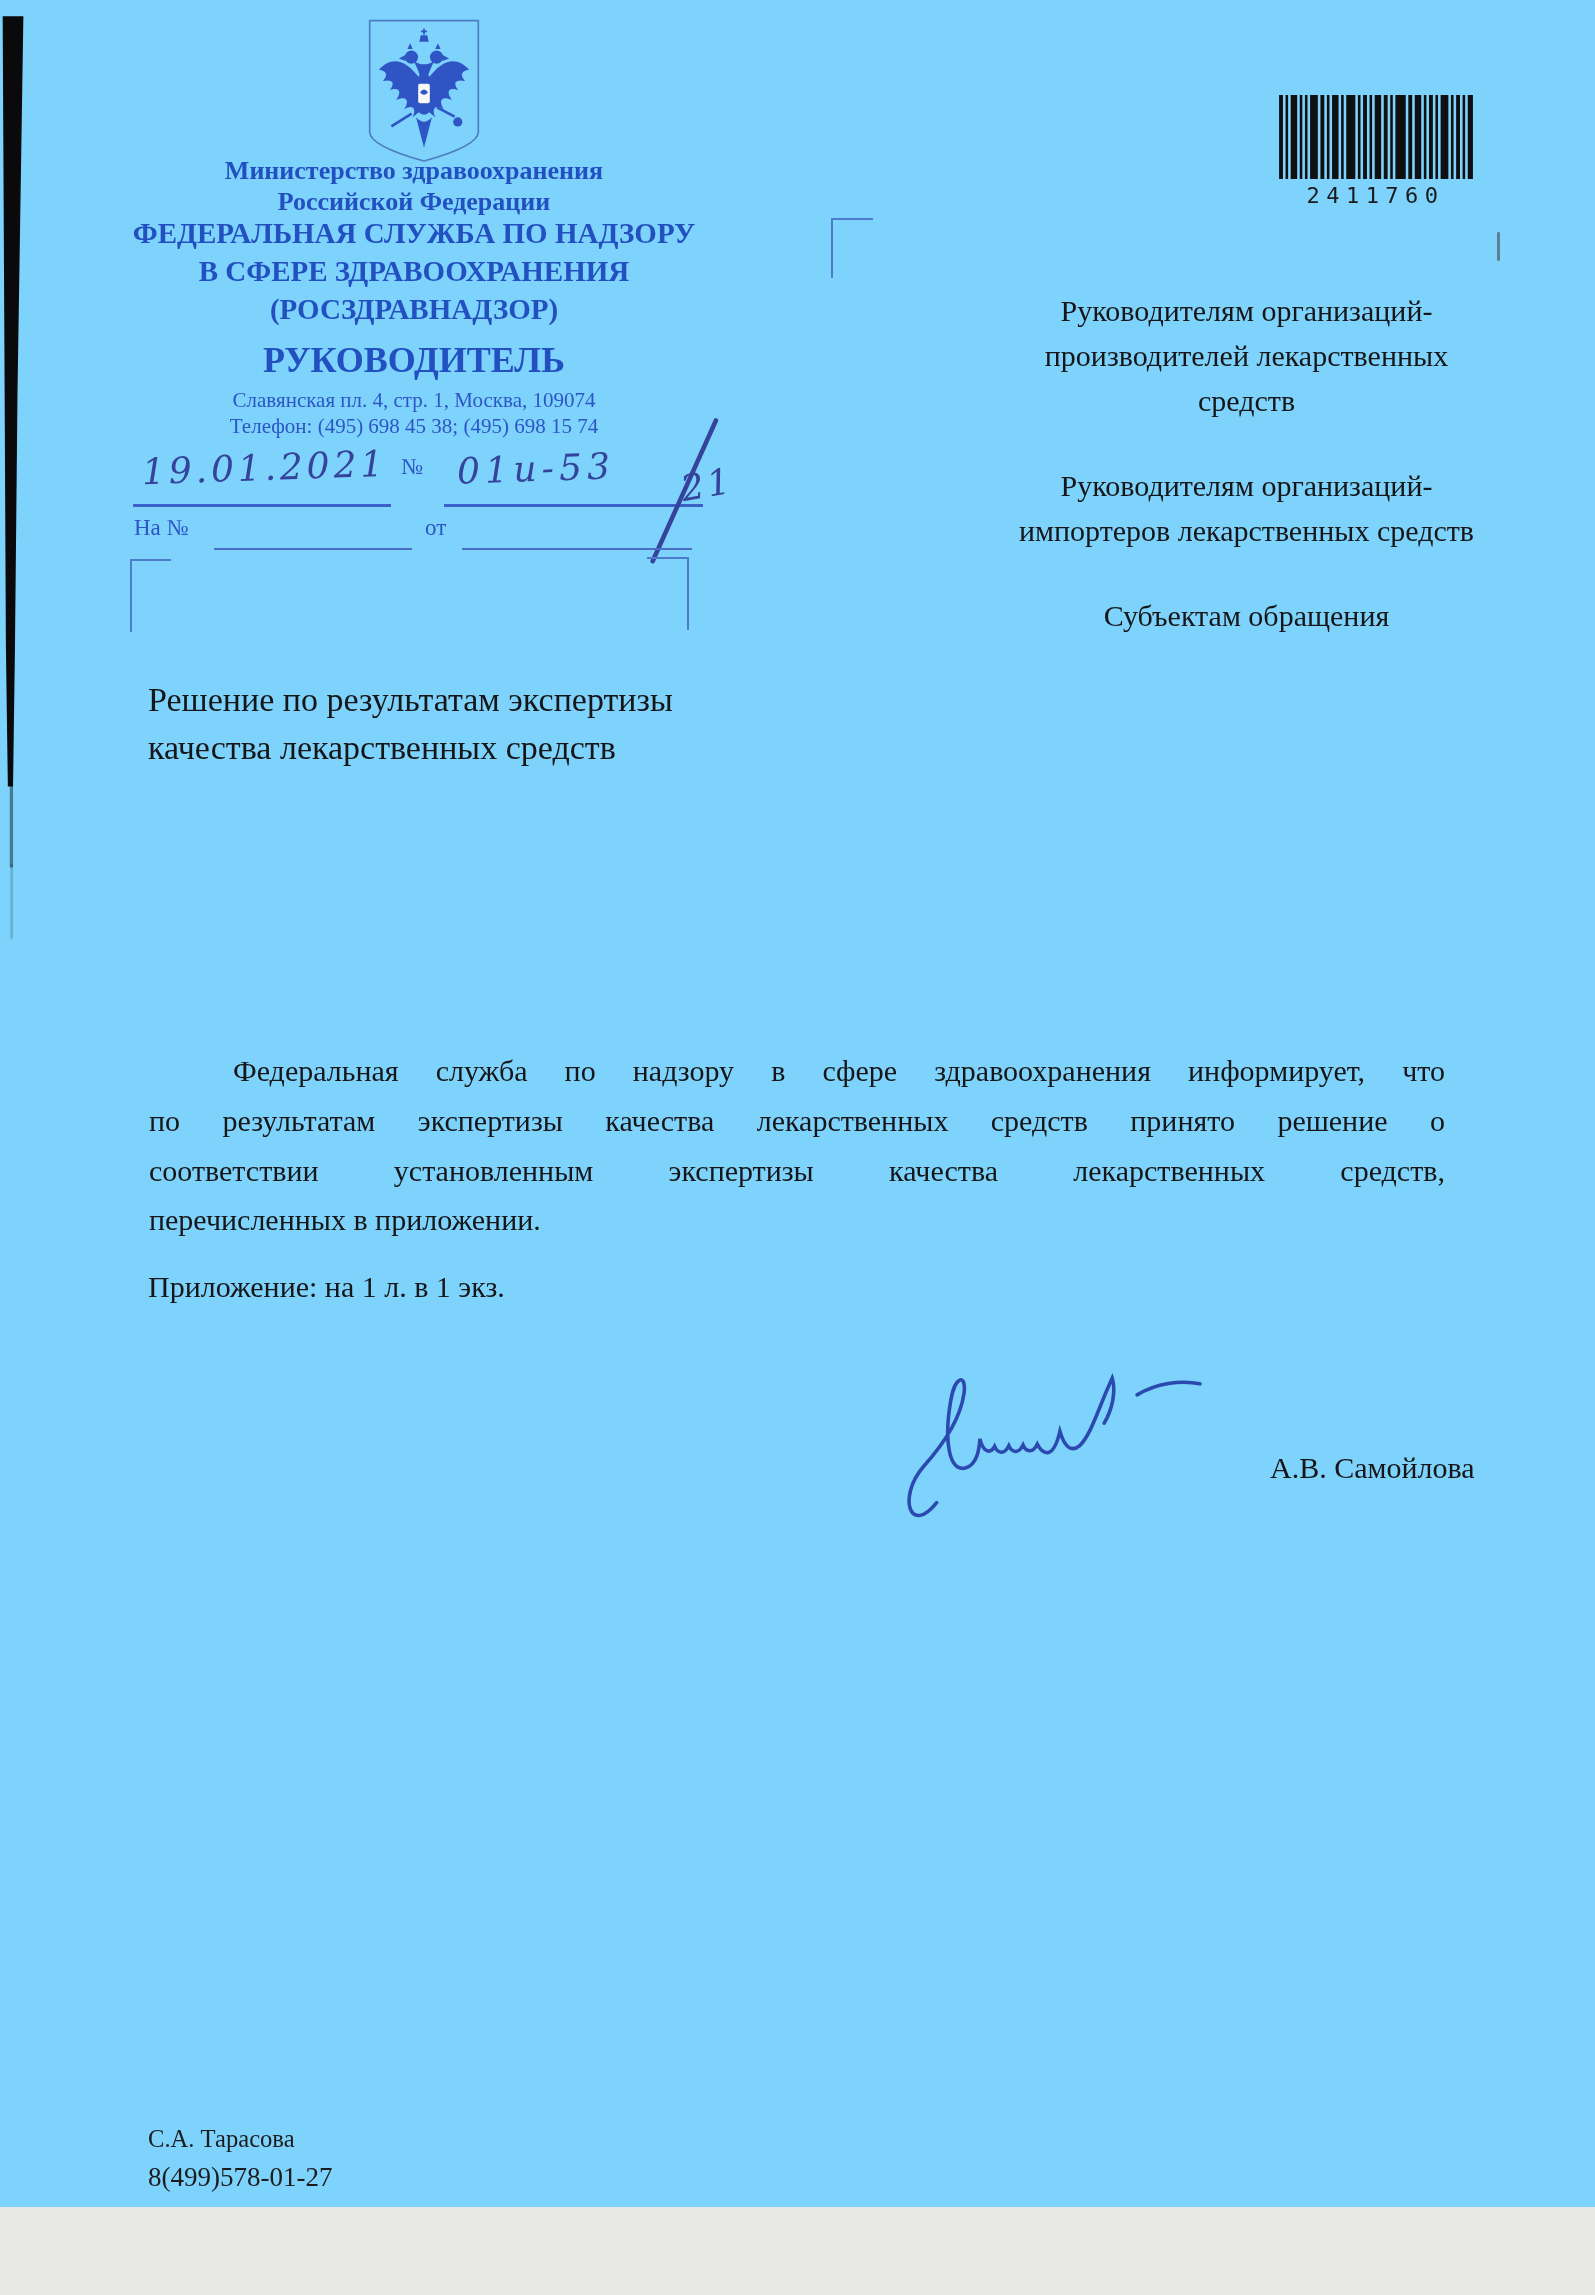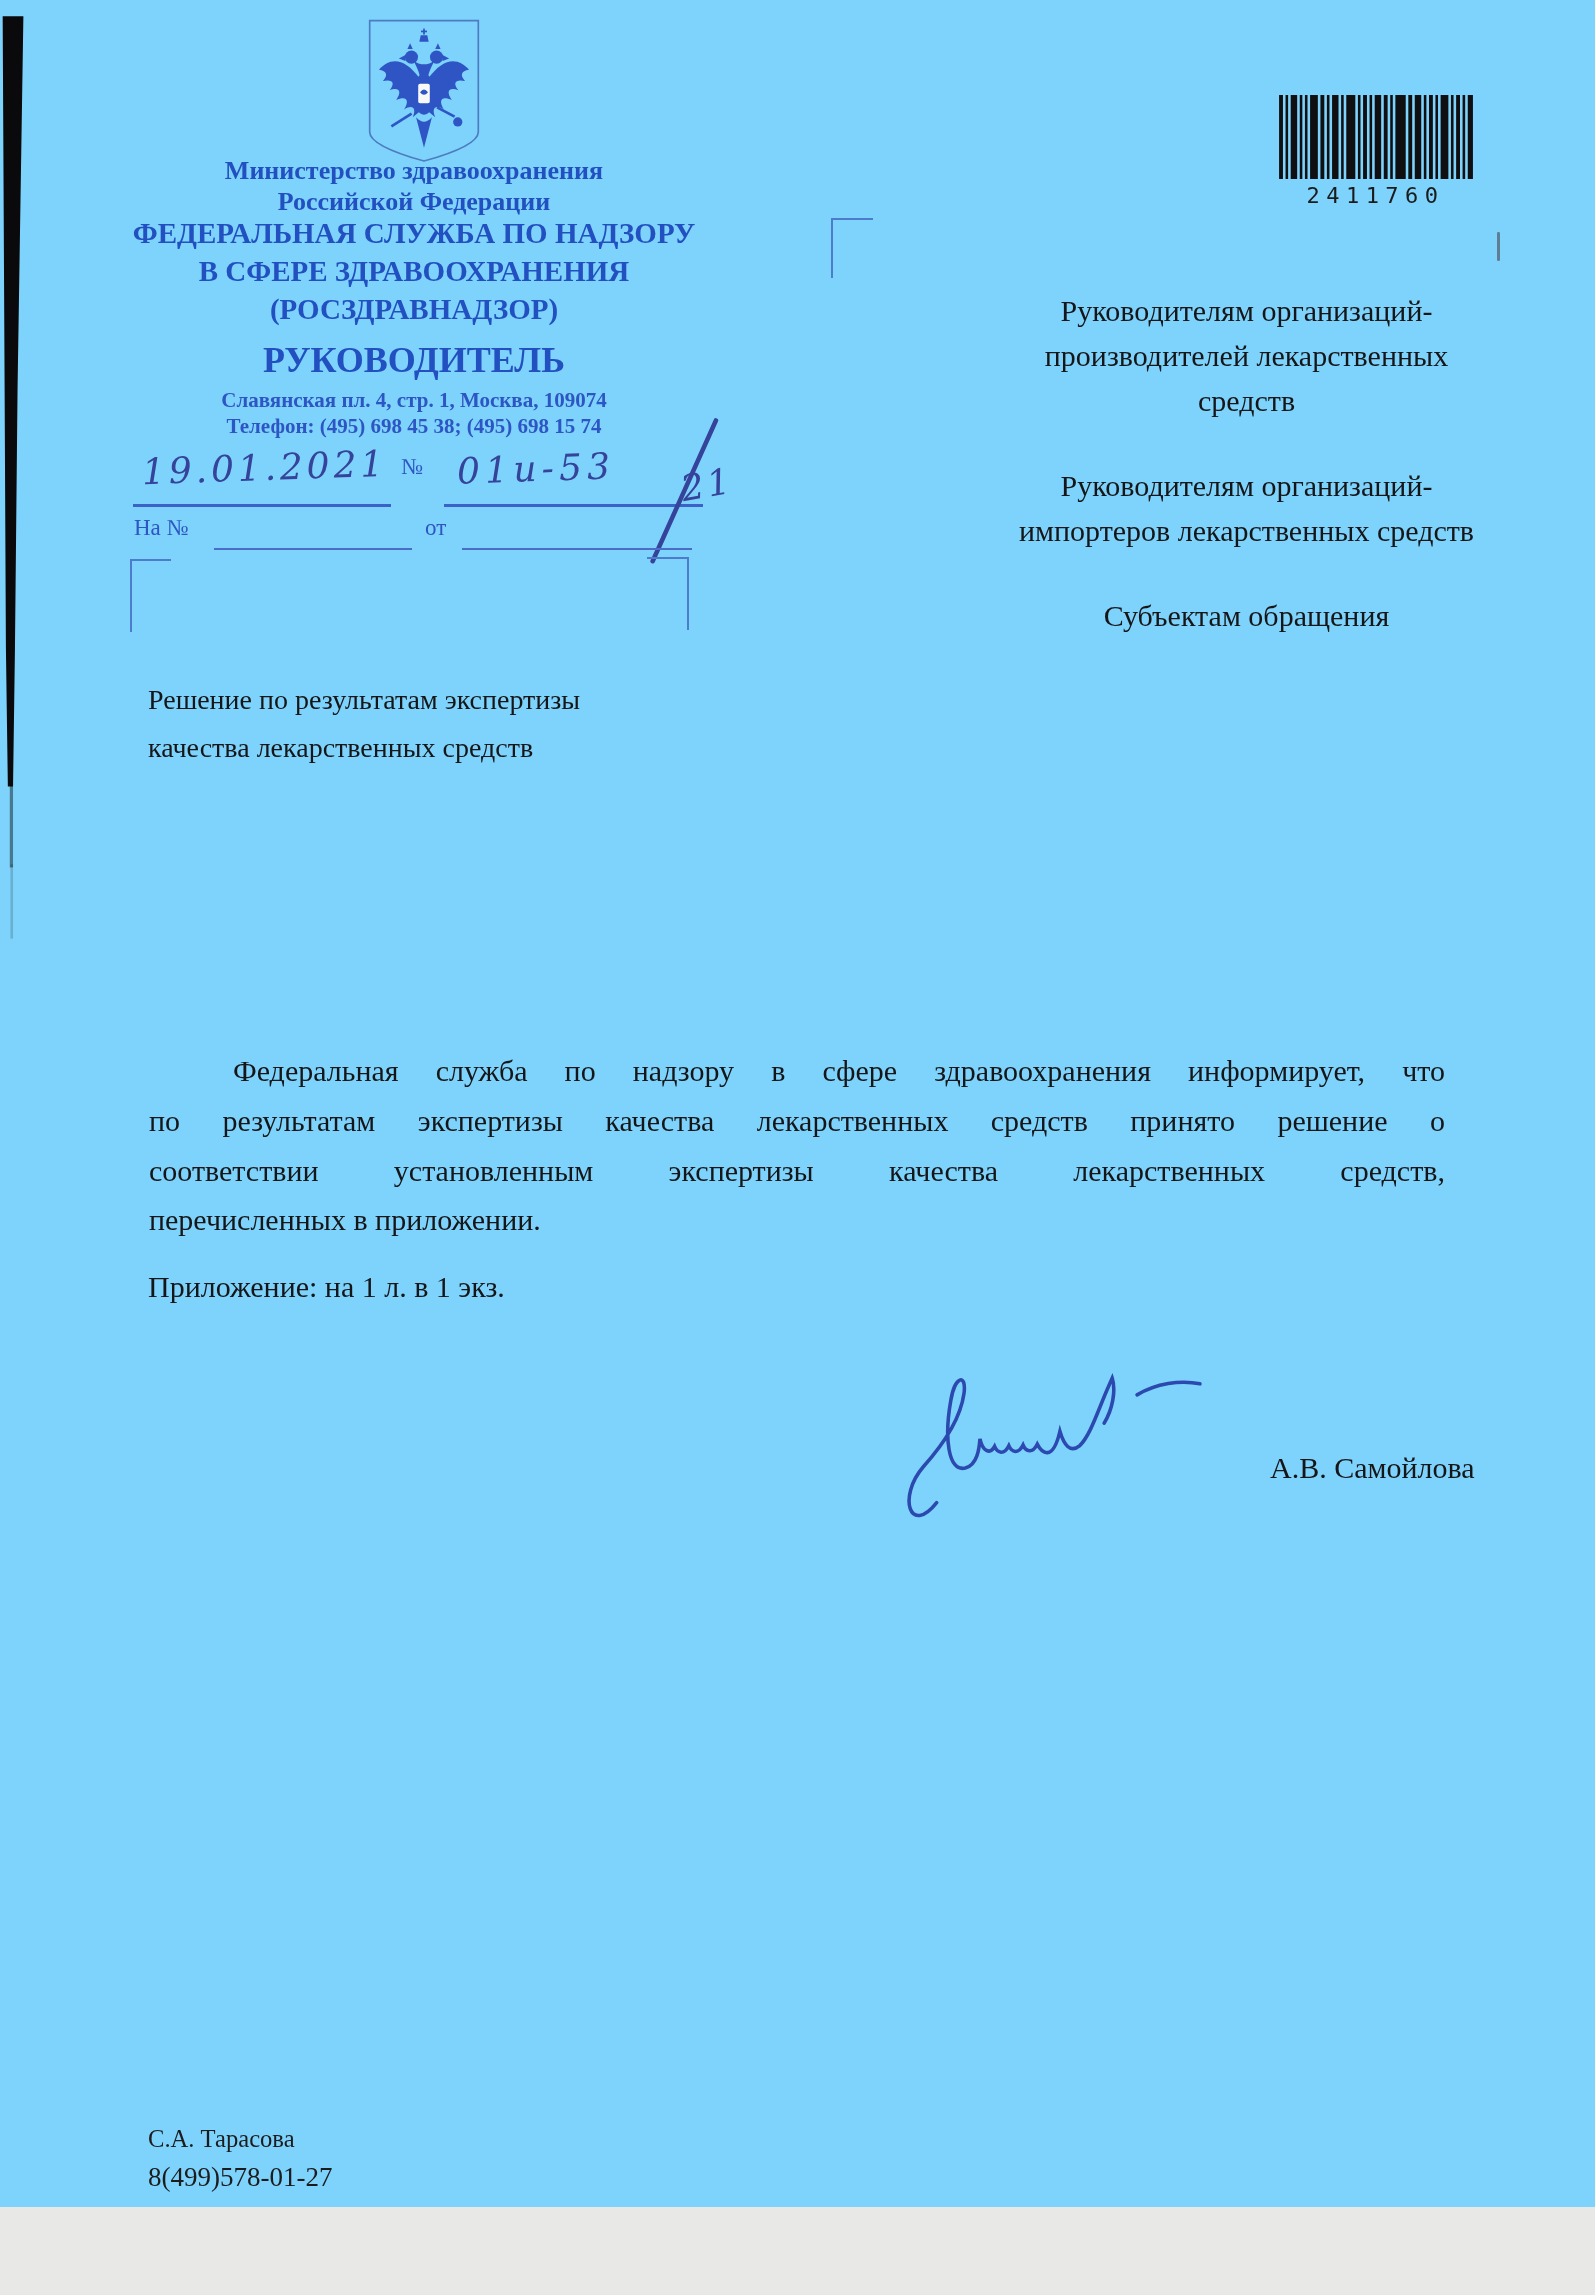--- a/index.html
+++ b/index.html
@@ -10,34 +10,34 @@
     background:#7dd3fc;
     font-family:"Liberation Serif", serif;
     color:#1c1c1e;
     overflow:hidden;
   }
   .abs{position:absolute;}
   
   .ministry{left:129px;top:155px;width:570px;font-size:26px;line-height:31px;font-weight:bold;color:#2350c0;text-align:center;}
   .service{left:97px;top:214px;width:634px;font-size:29px;line-height:38px;font-weight:bold;color:#2350c0;text-align:center;}
   .role{left:97px;top:339px;width:634px;font-size:36px;font-weight:bold;color:#2350c0;text-align:center;}
-  .addr{left:97px;top:387px;width:634px;font-size:21px;line-height:26px;color:#2e55c4;text-align:center;font-weight:bold;}
+  .addr{left:97px;top:387px;width:634px;font-size:21px;line-height:26px;color:#2e55c4;text-align:center;}
   
   .hw{font-family:"DejaVu Serif", serif;font-style:italic;color:#35439a;}
   .underline{background:#3a62c8;height:2.6px;}
   .thinline{background:#4a6ec8;height:1.9px;}
   .lbl{font-size:23px;color:#2e55c4;}
   
   .br-tl{border-top:2.6px solid #4d7ccc;border-left:2.6px solid #4d7ccc;}
   .br-tr{border-top:2.6px solid #4d7ccc;border-right:2.6px solid #4d7ccc;}
   
   .addressees{left:926px;top:288px;width:641px;text-align:center;font-size:30px;line-height:45px;color:#161618;}
   .addr-block{margin-bottom:40px;}
   
-  .subject{left:148px;top:676px;width:583px;font-size:28px;line-height:48px;color:#161618;}
+  .subject{left:148px;top:676px;width:583px;font-size:34px;line-height:48px;color:#161618;}
   
   .bodyline{font-size:30px;color:#161618;white-space:nowrap;}
   .justify{display:flex;justify-content:space-between;white-space:normal;}
   .justify span{white-space:nowrap;}
   
   .barcode-num{left:1288px;top:183px;width:175px;text-align:center;font-family:"DejaVu Sans Mono", monospace;font-size:22px;letter-spacing:6.5px;color:#1b1b1b;}
   .sign-name{left:1270px;top:1451px;font-size:30px;color:#161618;}
   .foot{font-size:24.6px;color:#1c1c1e;}
 </style>
 </head>

